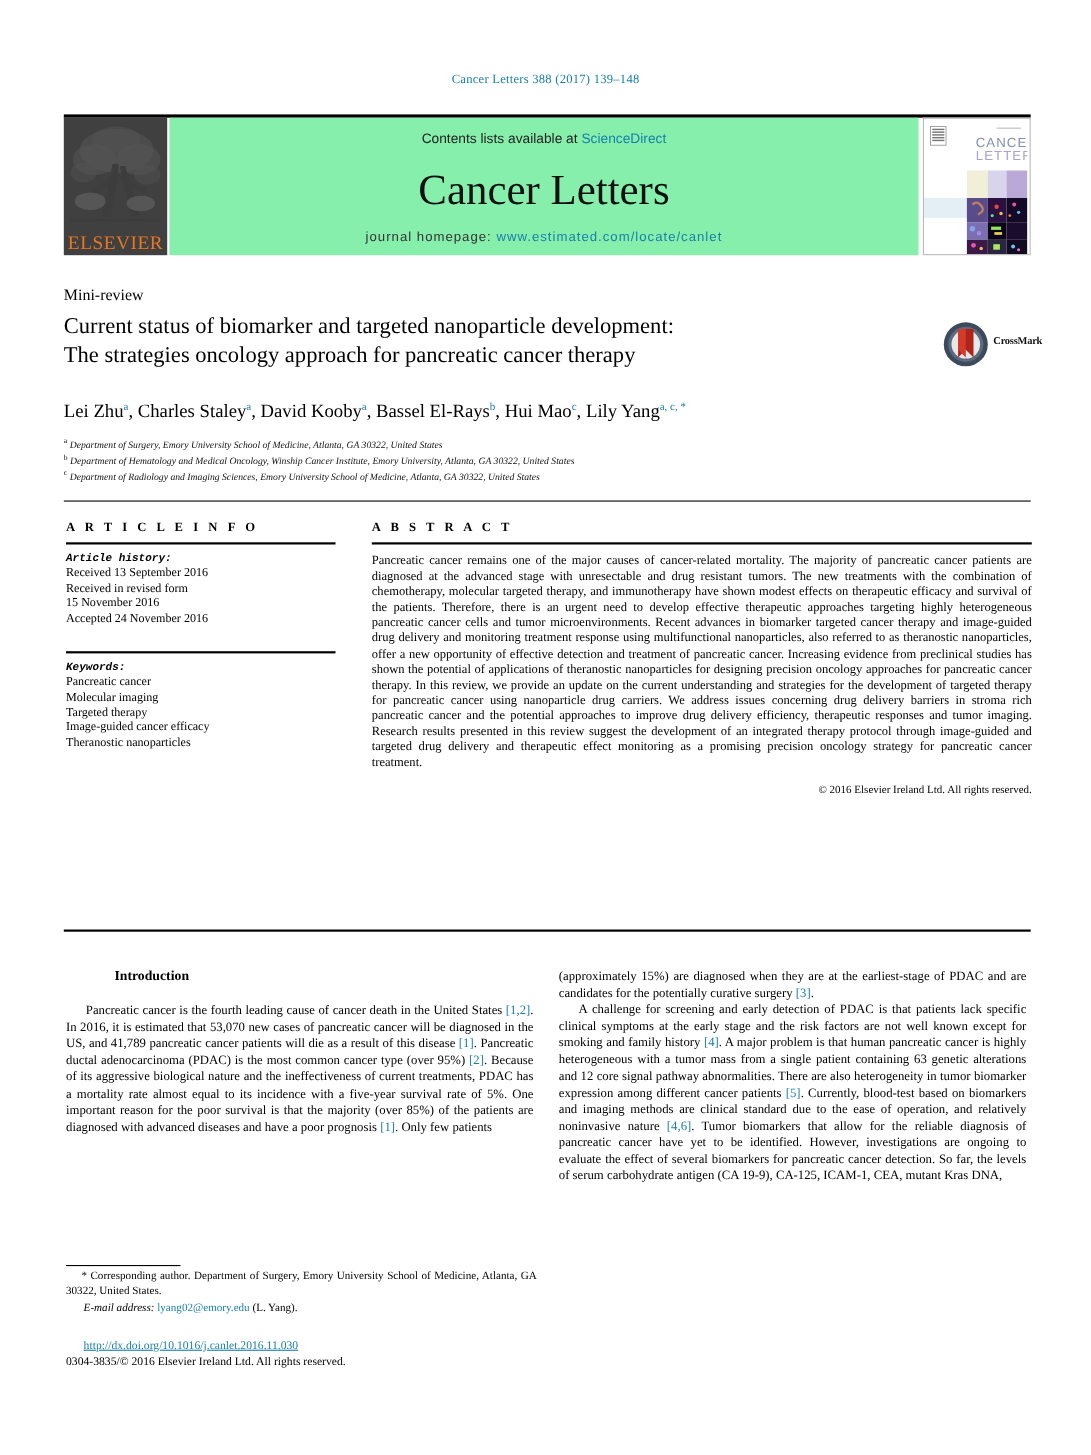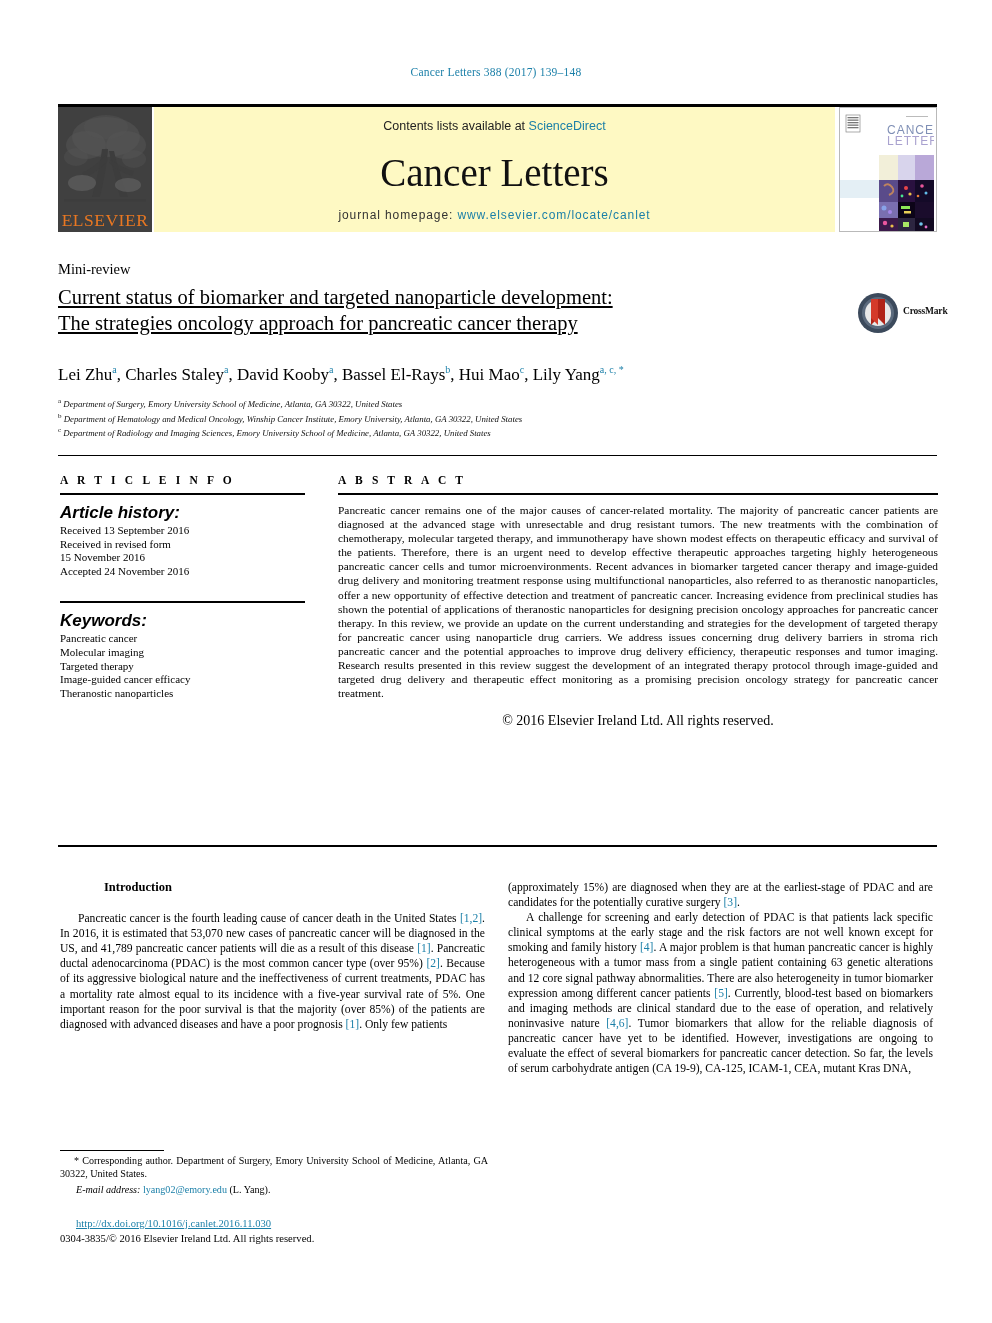--- a/index.html
+++ b/index.html
@@ -61,21 +61,21 @@
     left: 0;
     width: 94px;
     text-align: center;
     font-family: "Liberation Serif", serif;
     font-size: 17.5px;
     letter-spacing: .5px;
     color: #E87722;
   }
   .banner {
     flex: 1 1 auto;
-    background: #fef9c3;
+    background: #86efac;
     position: relative;
     margin-left: 2px;
     margin-right: 4px;
   }
   .contents-line {
     position: absolute;
     top: 12px;
     left: 0;
     width: 100%;
     text-align: center;
@@ -124,21 +124,20 @@
     left: 58px;
     font-size: 14.5px;
     font-family: "Liberation Serif", serif;
     color: #000;
   }
   .title-block {
     position: absolute;
     top: 284px;
     left: 58px;
     width: 760px;
-    text-decoration: underline;
   }
   .paper-title {
     font-size: 20.5px;
     line-height: 26px;
     font-family: "Liberation Serif", serif;
     color: #000;
   }
   .crossmark {
     position: absolute;
     top: 292px;
@@ -208,43 +207,43 @@
     font-weight: bold;
     letter-spacing: 3.2px;
     color: #000;
   }
   .hr-thick {
     border-top: 2px solid #000;
     margin-top: 7px;
     margin-bottom: 8px;
   }
   .info-sub {
-    font-size: 17px;
+    font-size: 10px;
     font-style: italic;
     font-weight: bold;
-    font-family: Liberation Sans, sans-serif;
+    font-family: Liberation Mono, monospace;
     margin-bottom: 1px;
   }
   .info-line {
     font-size: 11px;
     line-height: 13.6px;
     font-family: "Liberation Serif", serif;
   }
   .info-gap { height: 16px; }
   .abstract-text {
     font-size: 11.4px;
     line-height: 14.1px;
     text-align: justify;
     font-family: "Liberation Serif", serif;
     color: #000;
   }
   .abstract-copy {
     margin-top: 13px;
-    font-size: 14px;
-    text-align: center;
+    font-size: 10px;
+    text-align: right;
     font-family: "Liberation Serif", serif;
   }
   .panel-rule-bottom {
     position: absolute;
     left: 58px;
     top: 845px;
     width: 879px;
     height: 0;
     border-top: 2px solid #000;
   }
@@ -352,21 +351,21 @@
       </div>
 
       <div class="banner">
         <div class="contents-line">
           <span>Contents lists available at</span>
           <span class="sd">ScienceDirect</span>
         </div>
         <div class="journal-title">Cancer Letters</div>
         <div class="homepage-line">
           <span>journal homepage:</span>
-          <span class="url">www.elsevier.com/locate/canlet</span>
+          <span class="url">www.estimated.com/locate/canlet</span>
         </div>
       </div>
 
       <div class="cover-thumb">
         <svg width="94" height="123" viewBox="0 0 94 123">
           <rect width="94" height="123" fill="#ffffff"></rect>
           <rect x="6" y="7" width="14" height="17" fill="#fff" stroke="#888" stroke-width=".7"></rect>
           <g fill="#777">
             <rect x="7.5" y="9" width="11" height="1.3"></rect>
             <rect x="7.5" y="11.5" width="11" height="1.3"></rect>

